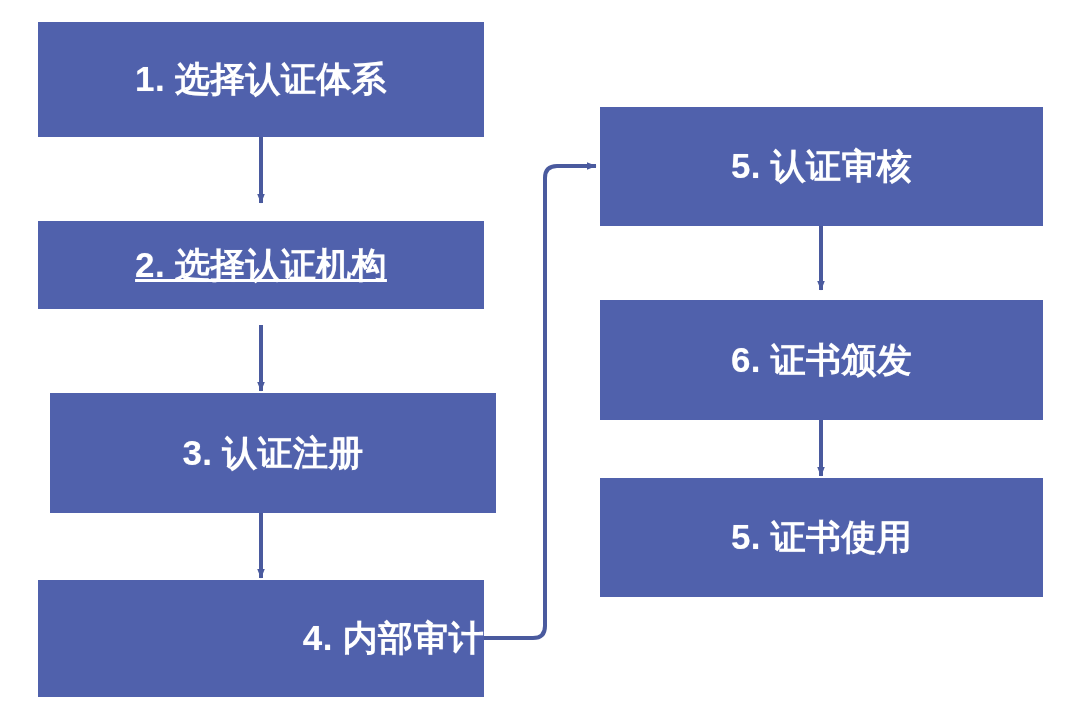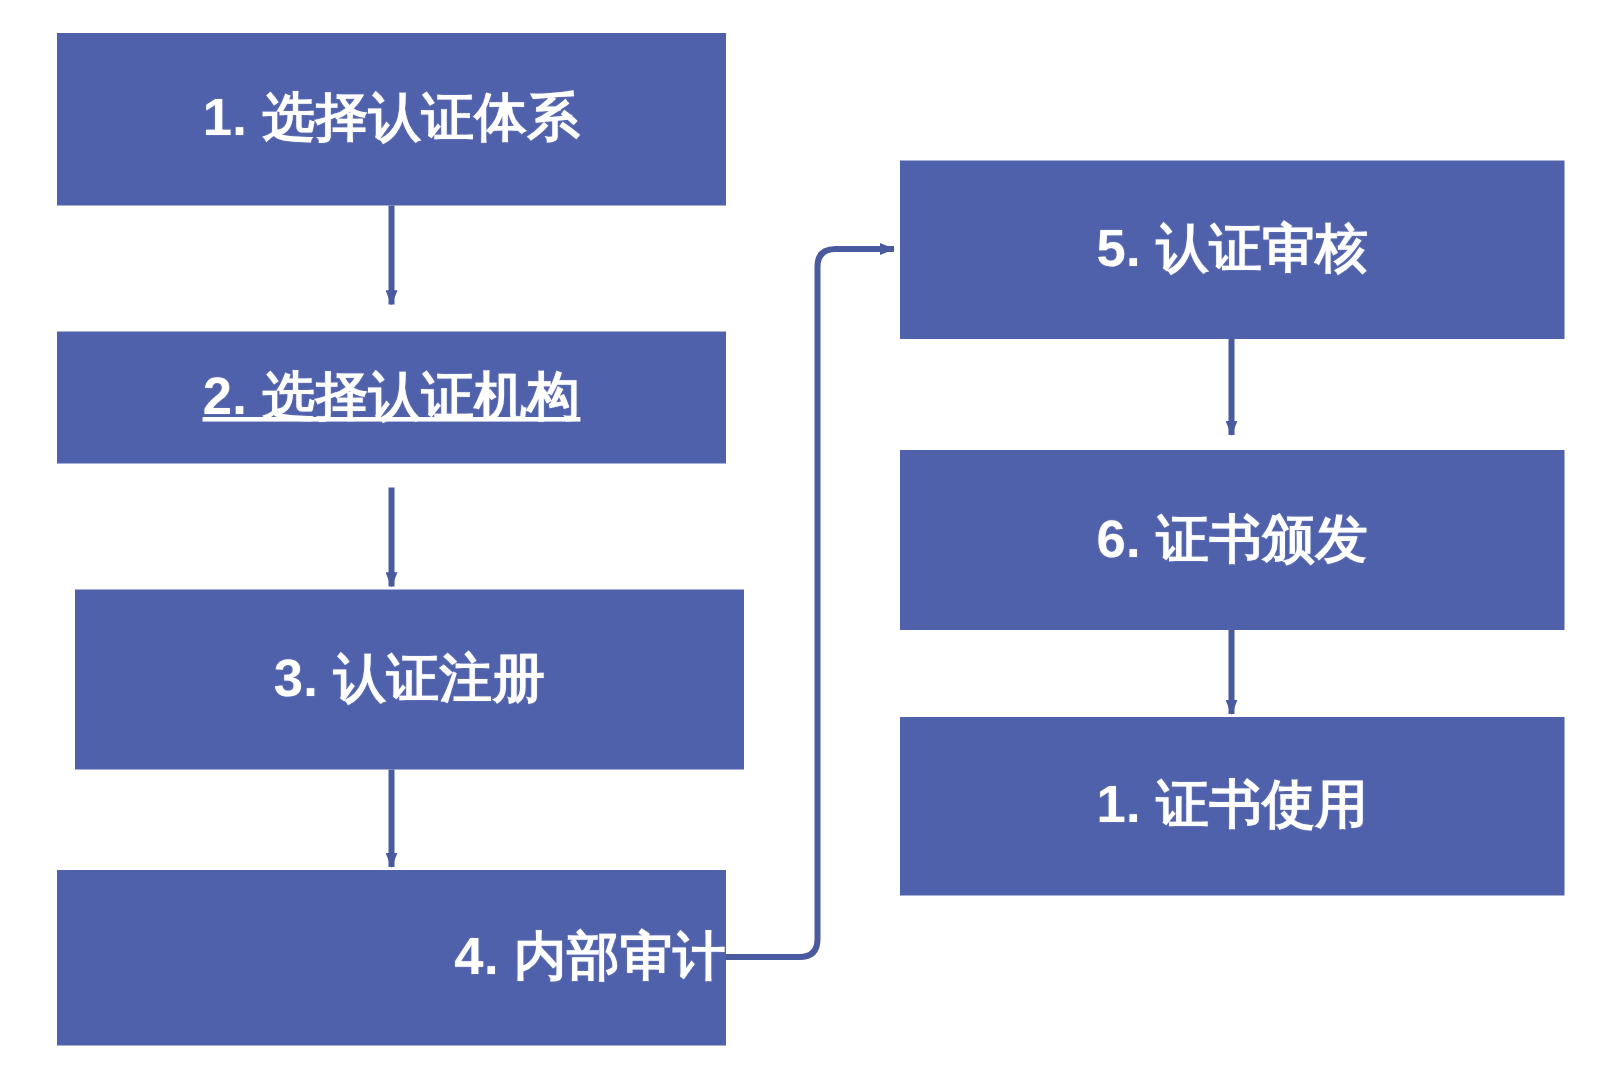--- a/index.html
+++ b/index.html
@@ -112,16 +112,16 @@
 
   <div class="node" id="node-5">
     <span class="label">5.  认证审核</span>
   </div>
 
   <div class="node" id="node-6">
     <span class="label">6.  证书颁发</span>
   </div>
 
   <div class="node" id="node-7">
-    <span class="label">1.  证书使用</span>
+    <span class="label">5.  证书使用</span>
   </div>
 
 </div>
 
 </body></html>

